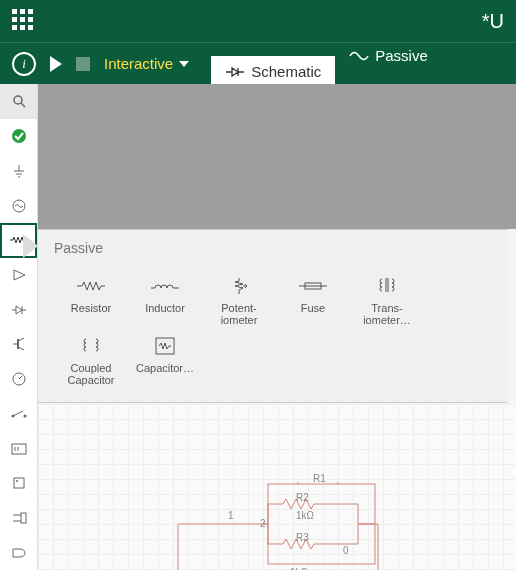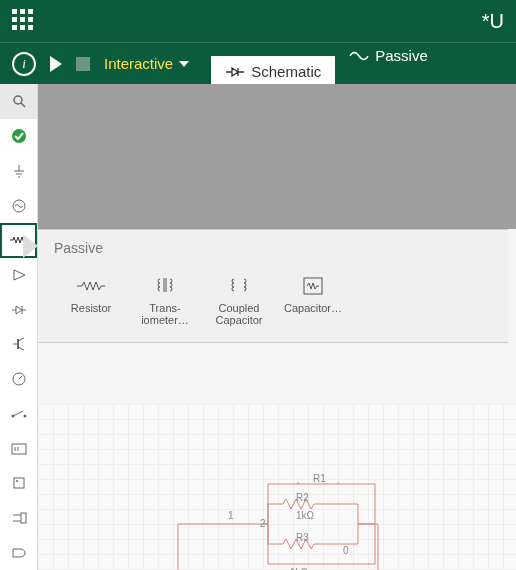--- a/index.html
+++ b/index.html
@@ -178,20 +178,49 @@
         <div class="palette-item">
           <div class="palette-icon">
               <svg width="30" height="12">
                 <path d="M1 6 L6 6 L8 2 L11 10 L14 2 L17 10 L20 2 L23 10 L25 6 L29 6" stroke="#555" fill="none"></path>
               </svg>
             </div>
           <span>Resistor</span>
         </div>
         <div class="palette-item">
           <div class="palette-icon">
+              <svg width="30" height="12">
+                <path d="M1 8 L5 8 A3 3 0 0 1 11 8 A3 3 0 0 1 17 8 A3 3 0 0 1 23 8 L29 8" stroke="#555" fill="none"></path>
+              </svg>
+            </div>
+          <span>Inductor</span>
+        </div>
+        <div class="palette-item">
+          <div class="palette-icon">
+              <svg width="20" height="20">
+                <path d="M10 2 L10 5 L6 6 L14 8 L6 10 L14 12 L10 14 L10 18" stroke="#555" fill="none"></path>
+                <path d="M14 10 L18 10 M16 8 L18 10 L16 12" stroke="#555" fill="none"></path>
+              </svg>
+            </div>
+          <span style="white-space:pre-line">Potent-
+iometer</span>
+        </div>
+        <div class="palette-item">
+          <div class="palette-icon">
+              <svg width="30" height="10">
+                <line x1="1" y1="5" x2="7" y2="5" stroke="#555"></line>
+                <rect x="7" y="2" width="16" height="6" stroke="#555" fill="none"></rect>
+                <line x1="7" y1="5" x2="23" y2="5" stroke="#555"></line>
+                <line x1="23" y1="5" x2="29" y2="5" stroke="#555"></line>
+              </svg>
+            </div>
+          <span>Fuse</span>
+        </div>
+        <div class="palette-item">
+          <div class="palette-icon">
               <svg width="24" height="20">
                 <path d="M7 3 A2 2 0 0 0 7 7 A2 2 0 0 0 7 11 A2 2 0 0 0 7 15" stroke="#555" fill="none"></path>
                 <line x1="11" y1="2" x2="11" y2="16" stroke="#555"></line>
                 <line x1="13" y1="2" x2="13" y2="16" stroke="#555"></line>
                 <path d="M17 3 A2 2 0 0 1 17 7 A2 2 0 0 1 17 11 A2 2 0 0 1 17 15" stroke="#555" fill="none"></path>
               </svg>
             </div>
           <span style="white-space:pre-line">Trans-
 iometer…</span>
         </div>

